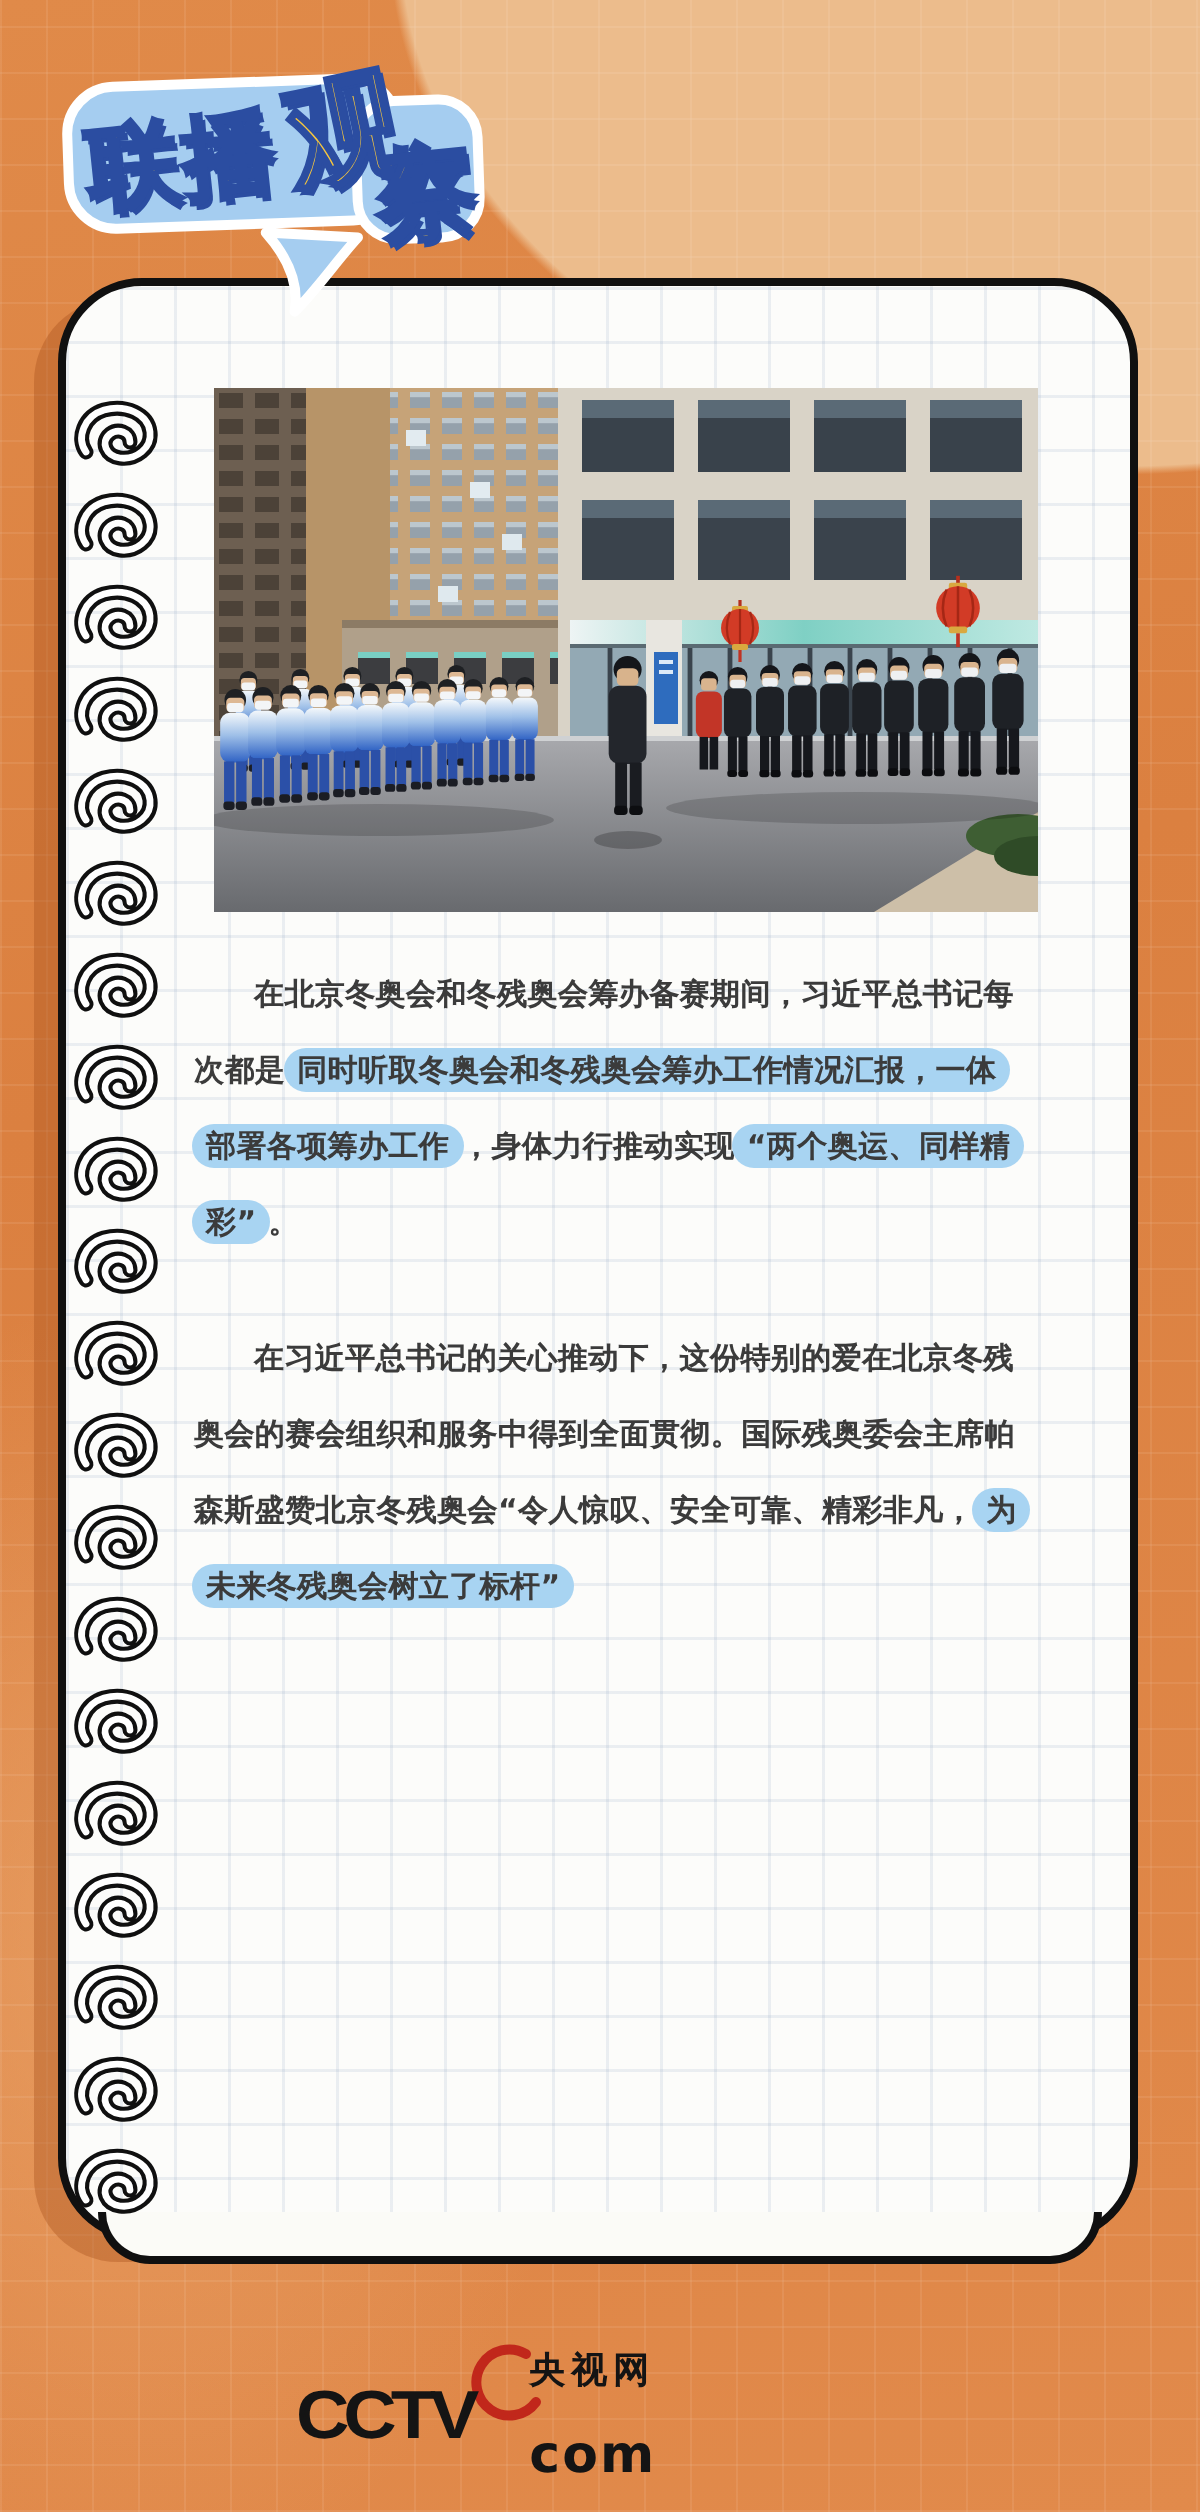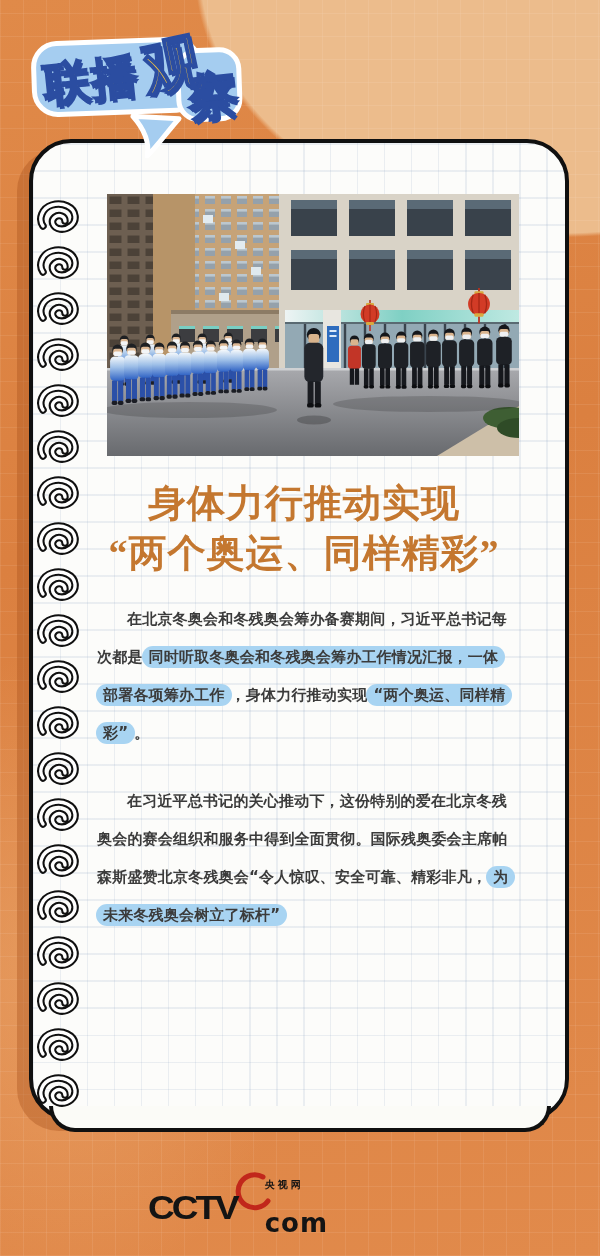--- a/index.html
+++ b/index.html
@@ -78,21 +78,21 @@
     -webkit-box-decoration-break:clone; box-decoration-break:clone; }
 
   
   .footer{ position:absolute; left:0; top:1168px; width:476px; height:80px; z-index:2;
     display:flex; align-items:center; justify-content:center; }
   .cctv-row{ position:relative; display:flex; align-items:center; }
   .cctv-word{ font-weight:900; font-size:37px; letter-spacing:-3px; color:var(--footer-black,#141414);
     transform:scaleY(.92); font-family:"Liberation Sans","DejaVu Sans",sans-serif; }
   .arc{ margin-left:-10px; margin-top:-26px; }
   .site-col{ display:flex; flex-direction:column; margin-left:-8px; margin-top:-2px; }
-  .site-cn{ font-size:10px; letter-spacing:3px; color:var(--footer-black,#141414); font-weight:700; }
+  .site-cn{ font-size:18px; letter-spacing:3px; color:var(--footer-black,#141414); font-weight:700; }
   .site-dom{ font-size:26px; font-weight:800; letter-spacing:1px; color:var(--footer-black,#141414); line-height:1; margin-top:18px; }
 </style>
 </head>
 <body>
 
 <div class="canvas">
   <div class="bg-blob"></div>
   <div class="bg-blob2"></div>
   <div class="bg-grid"></div>
 
@@ -315,24 +315,20 @@
         <ellipse cx="8" cy="5" rx="5.2" ry="5" fill="#14161a"></ellipse>
         <rect x="4" y="4.5" width="8" height="6.6" rx="2" fill="#d8b38c"></rect>
         <rect x="1" y="11" width="14" height="29" rx="4" fill="#23262c"></rect>
         <rect x="3.4" y="39.5" width="4.4" height="16.5" fill="#1a1c21"></rect>
         <rect x="8.8" y="39.5" width="4.4" height="16.5" fill="#1a1c21"></rect>
         <rect x="3" y="55.5" width="5" height="3.4" rx="1.4" fill="#0d0e11"></rect>
         <rect x="8.6" y="55.5" width="5" height="3.4" rx="1.4" fill="#0d0e11"></rect>
       </g>
     </svg>
 
-    <div class="title">
-      <div>身体力行推动实现</div>
-      <div>“两个奥运、同样精彩”</div>
-    </div>
 
     <div class="body">
         <p class="para"><span>在北京冬奥会和冬残奥会筹办备赛期间，习近平总书记每次都是</span><span class="hl">同时听取冬奥会和冬残奥会筹办工作情况汇报，一体部署各项筹办工作</span><span>，身体力行推动实现</span><span class="hl">“两个奥运、同样精彩”</span><span>。</span></p>
         <p class="para"><span>在习近平总书记的关心推动下，这份特别的爱在北京冬残奥会的赛会组织和服务中得到全面贯彻。国际残奥委会主席帕森斯盛赞北京冬残奥会“令人惊叹、安全可靠、精彩非凡，</span><span class="hl">为未来冬残奥会树立了标杆”</span></p>
       </div>
   </div>
 
   <div class="footer">
     <div class="cctv-row">
       <span class="cctv-word">CCTV</span>

